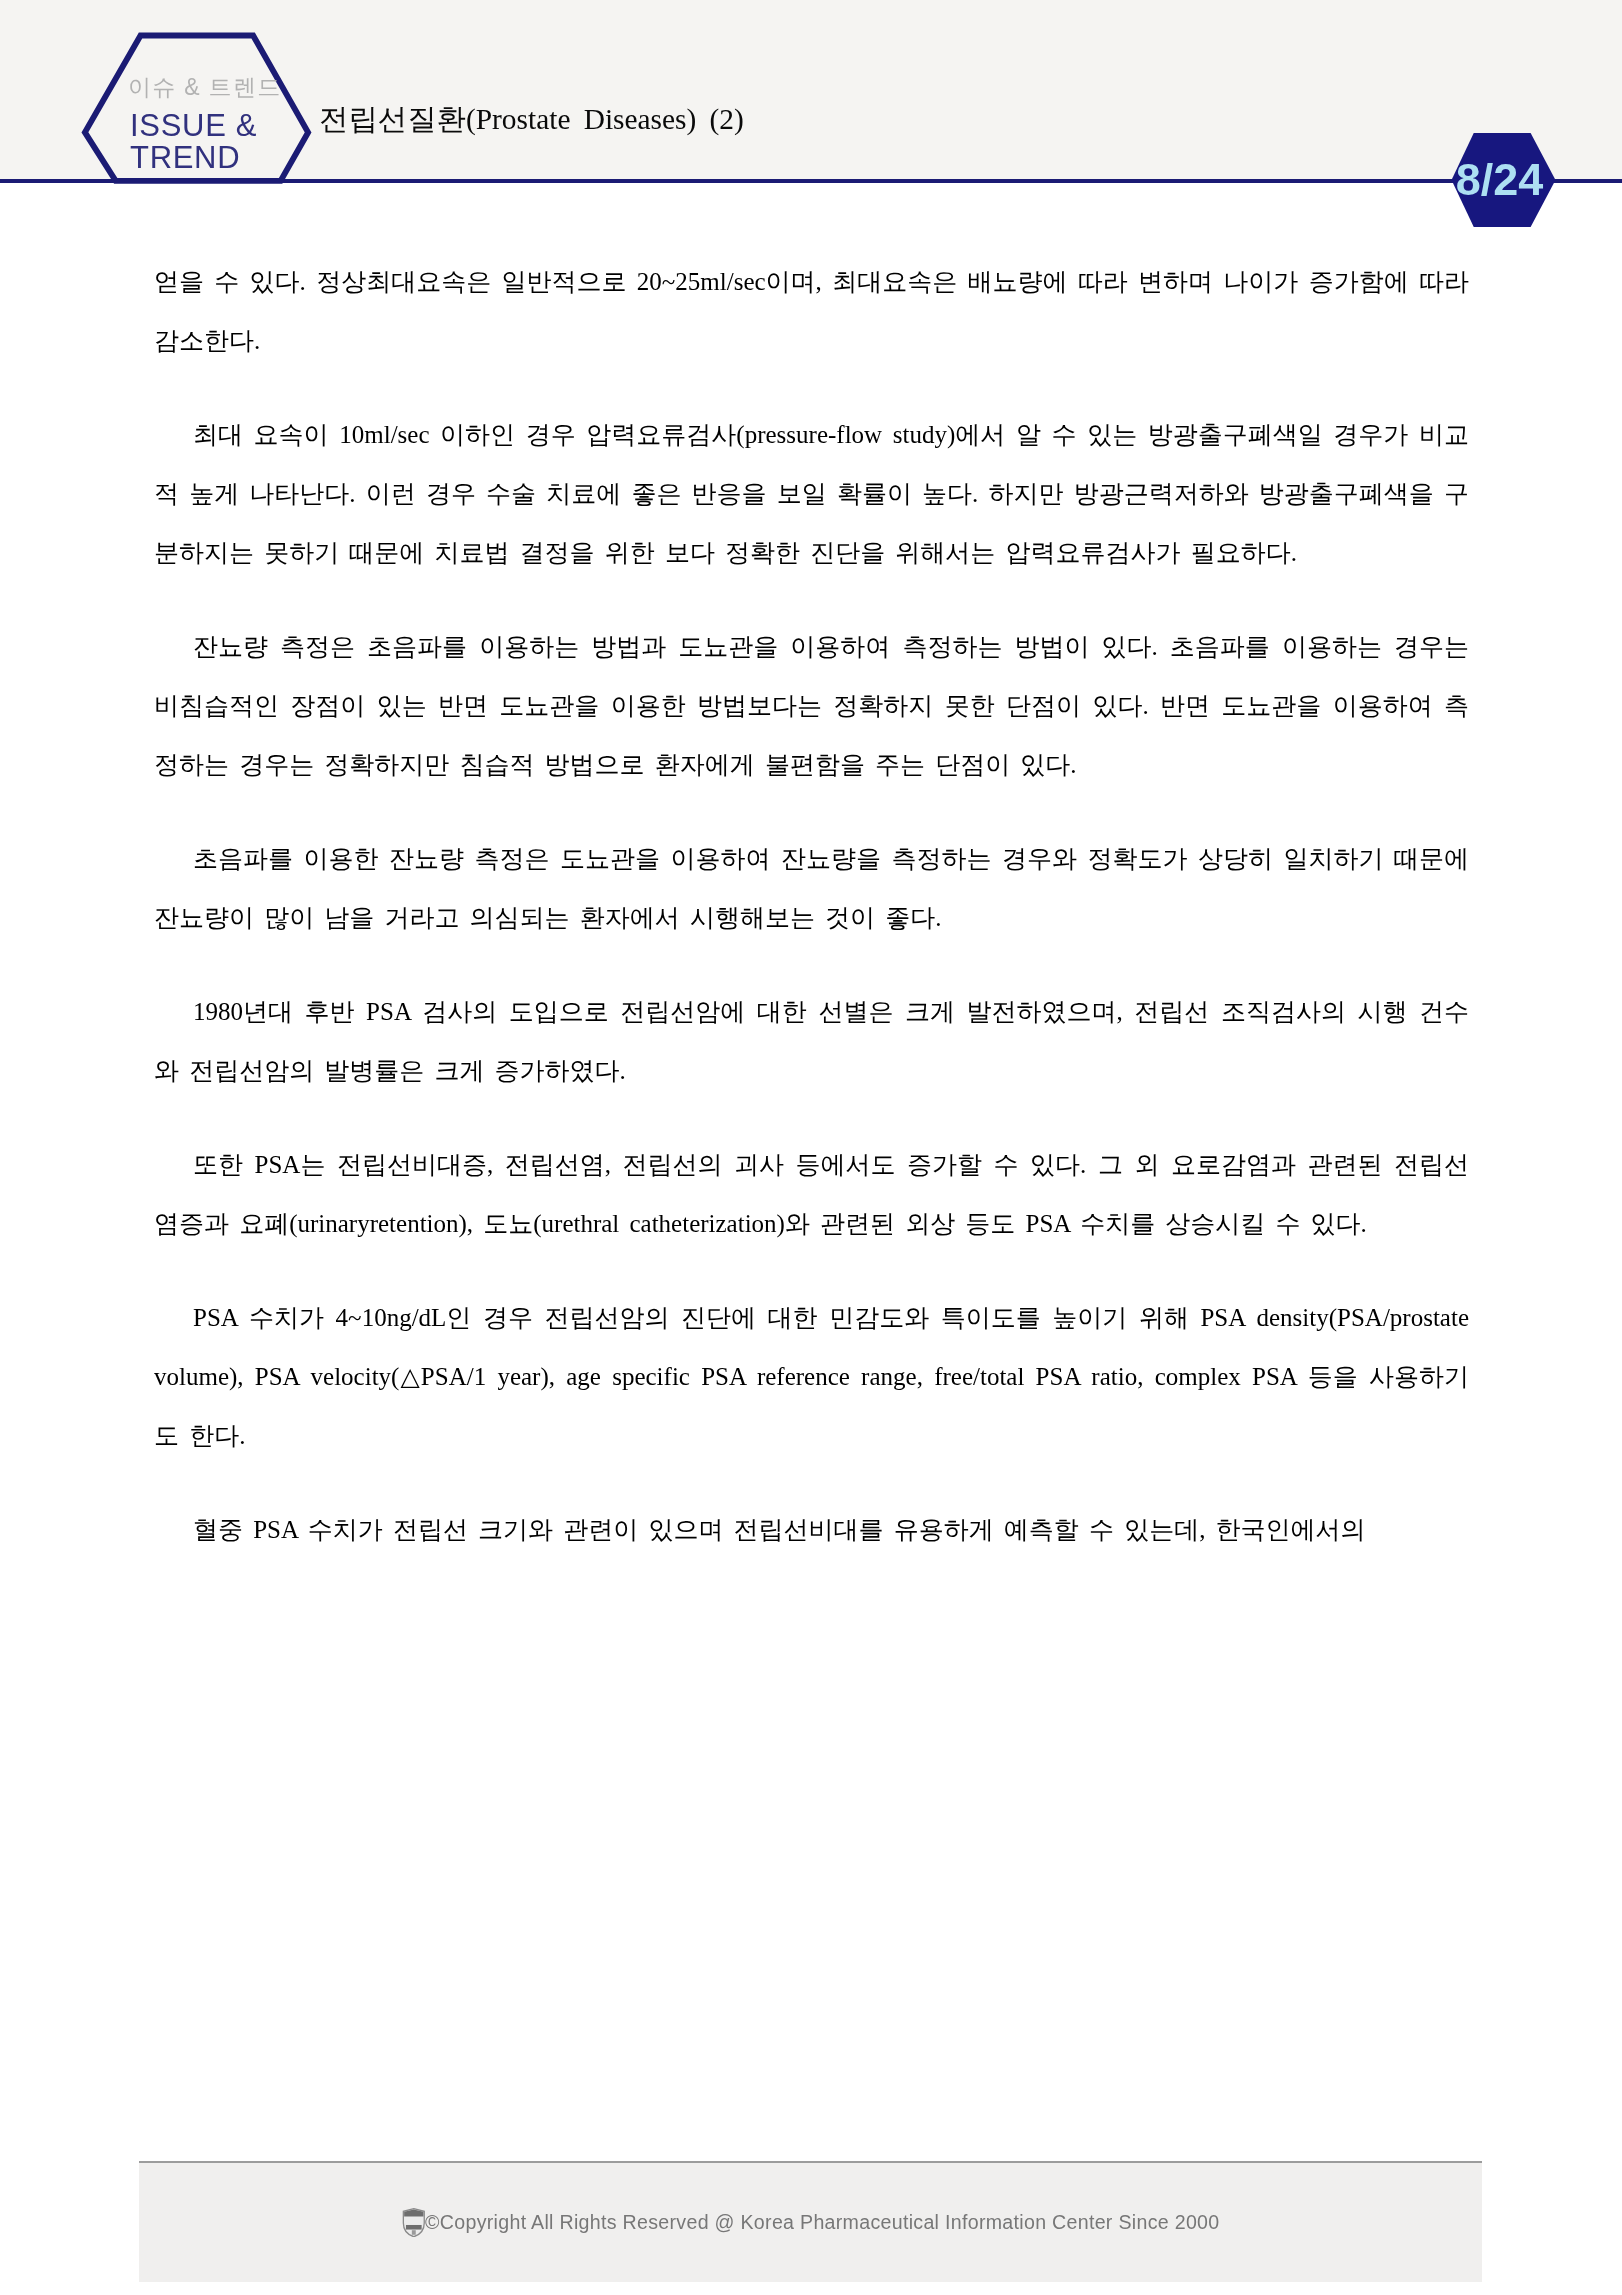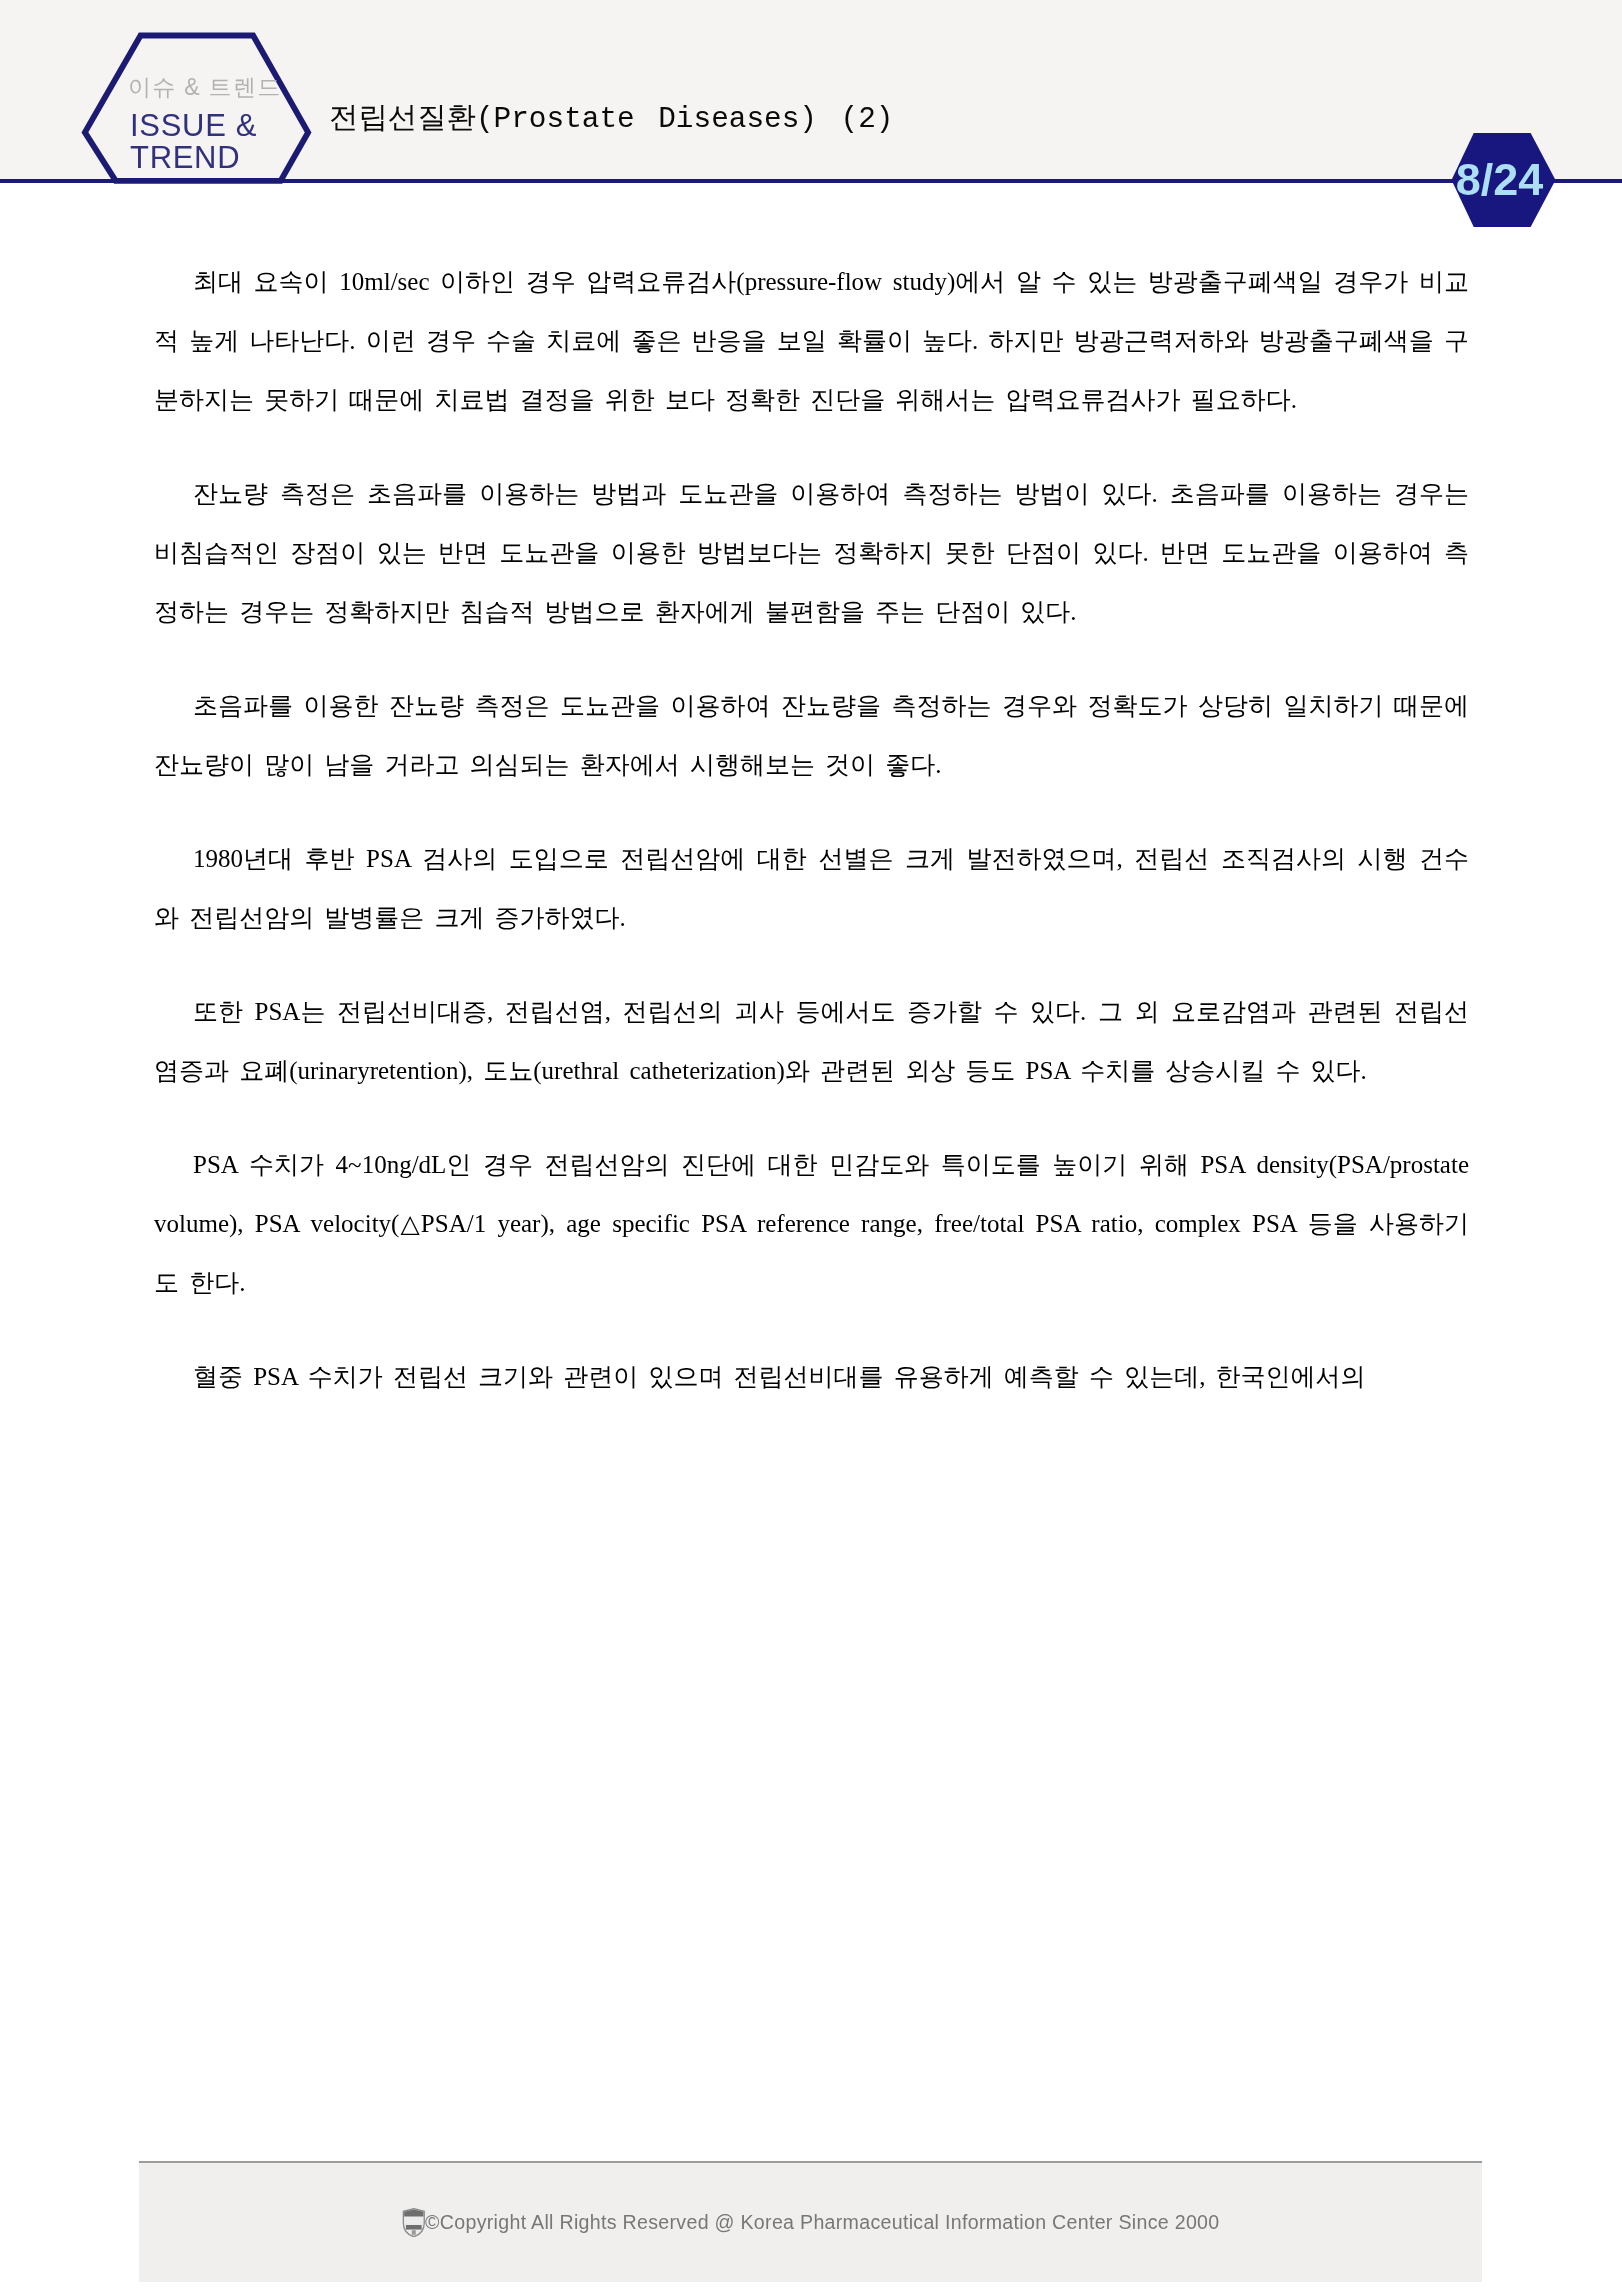--- a/index.html
+++ b/index.html
@@ -47,23 +47,23 @@
     line-height:1;
     letter-spacing:0.7px;
     color:#31317e;
     white-space:nowrap;
   }
   .badge-main.l2{top:110px;}
   .badge-main.l3{top:142px;}
 
   .page-title{
     position:absolute;
-    left:329px; top:105px;
+    left:319px; top:105px;
     z-index:2;
-    font-family:Liberation Mono, monospace;
+    font-family:Liberation Serif, serif;
     font-size:29.4px;
     font-weight:500;
     line-height:1;
     color:#0a0a0a;
     word-spacing:5.9px;
     white-space:nowrap;
   }
 
   .pagenum-hex-svg{
     position:absolute;
@@ -143,20 +143,21 @@
 
     <div class="page-title">전립선질환(Prostate Diseases) (2)</div>
   </div>
 
   <svg class="pagenum-hex-svg" viewBox="0 0 175 156" xmlns="http://www.w3.org/2000/svg">
     <polygon points="42,6 129,6 167,78 129,150 42,150 8,78" fill="#17177f"></polygon>
   </svg>
   <div class="pagenum-label">8/24</div>
 
   <div class="content">
+    <p>얻을 수 있다. 정상최대요속은 일반적으로 20~25ml/sec이며, 최대요속은 배뇨량에 따라 변하며 나이가 증가함에 따라 감소한다.</p>
     <p class="indent">최대 요속이 10ml/sec 이하인 경우 압력요류검사(pressure-flow study)에서 알 수 있는 방광출구폐색일 경우가 비교적 높게 나타난다. 이런 경우 수술 치료에 좋은 반응을 보일 확률이 높다. 하지만 방광근력저하와 방광출구폐색을 구분하지는 못하기 때문에 치료법 결정을 위한 보다 정확한 진단을 위해서는 압력요류검사가 필요하다.</p>
     <p class="indent">잔뇨량 측정은 초음파를 이용하는 방법과 도뇨관을 이용하여 측정하는 방법이 있다. 초음파를 이용하는 경우는 비침습적인 장점이 있는 반면 도뇨관을 이용한 방법보다는 정확하지 못한 단점이 있다. 반면 도뇨관을 이용하여 측정하는 경우는 정확하지만 침습적 방법으로 환자에게 불편함을 주는 단점이 있다.</p>
     <p class="indent">초음파를 이용한 잔뇨량 측정은 도뇨관을 이용하여 잔뇨량을 측정하는 경우와 정확도가 상당히 일치하기 때문에 잔뇨량이 많이 남을 거라고 의심되는 환자에서 시행해보는 것이 좋다.</p>
     <p class="indent">1980년대 후반 PSA 검사의 도입으로 전립선암에 대한 선별은 크게 발전하였으며, 전립선 조직검사의 시행 건수와 전립선암의 발병률은 크게 증가하였다.</p>
     <p class="indent">또한 PSA는 전립선비대증, 전립선염, 전립선의 괴사 등에서도 증가할 수 있다. 그 외 요로감염과 관련된 전립선 염증과 요폐(urinaryretention), 도뇨(urethral catheterization)와 관련된 외상 등도 PSA 수치를 상승시킬 수 있다.</p>
     <p class="indent">PSA 수치가 4~10ng/dL인 경우 전립선암의 진단에 대한 민감도와 특이도를 높이기 위해 PSA density(PSA/prostate volume), PSA velocity(△PSA/1 year), age specific PSA reference range, free/total PSA ratio, complex PSA 등을 사용하기도 한다.</p>
     <p class="indent">혈중 PSA 수치가 전립선 크기와 관련이 있으며 전립선비대를 유용하게 예측할 수 있는데, 한국인에서의</p>
   </div>
 
   <div class="footer">

